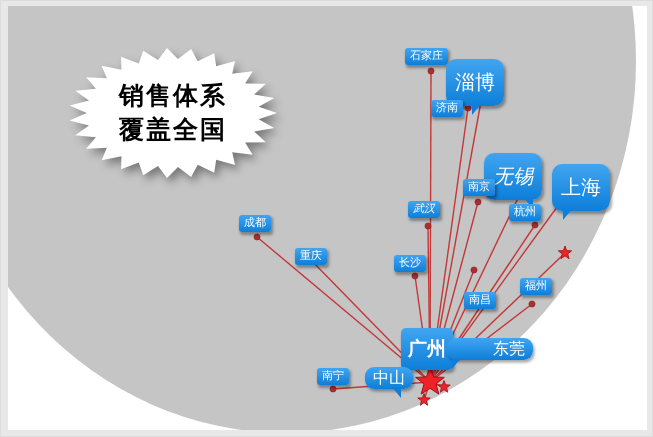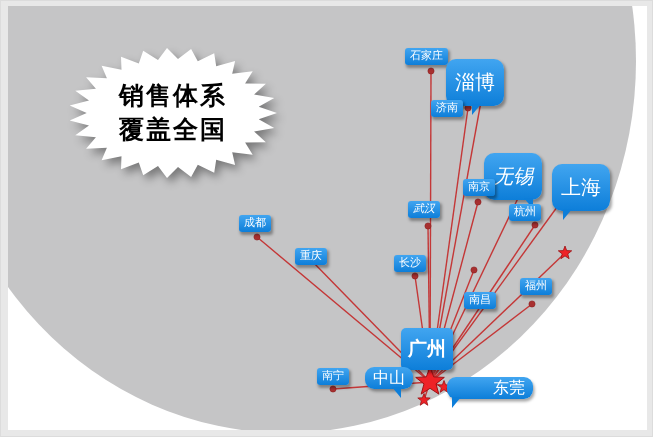--- a/index.html
+++ b/index.html
@@ -122,16 +122,16 @@
       <div class="city lbl-small" style="left: 462px; top: 178px;"><span>南京</span></div>
       <div class="city lbl-small" style="left: 407px; top: 200px; font-style: italic;"><span>武汉</span></div>
       <div class="city lbl-small" style="left: 508px; top: 203px;"><span>杭州</span></div>
       <div class="city lbl-small" style="left: 238px; top: 214px;"><span>成都</span></div>
       <div class="city lbl-small" style="left: 294px; top: 239px; margin-top: 8px;"><span>重庆</span></div>
       <div class="city lbl-small" style="left: 463px; top: 247px; margin-top: 44px;"><span>南昌</span></div>
       <div class="city lbl-small" style="left: 393px; top: 254px; text-align: right;"><span>长沙</span></div>
       <div class="city lbl-small" style="left: 519px; top: 277px;"><span>福州</span></div>
       <div class="city lbl-hub" style="left: 400px; top: 327px;"><span>广州</span></div>
       <div class="city lbl-mid" style="left: 364px; top: 366px; text-align: center;"><span>中山</span><i class="tail br" style="right: 12px;"></i></div>
-      <div class="city lbl-mid" style="left: 446px; top: 376px; padding-left: 46px;"><span>东莞</span><i class="tail bl" style="left: 5px;"></i></div>
+      <div class="city lbl-mid" style="left: 446px; top: 337px; padding-left: 46px;"><span>东莞</span><i class="tail bl" style="left: 5px;"></i></div>
       <div class="city lbl-small" style="left: 316px; top: 367px;"><span>南宁</span></div>
     </div>
 </div>
 
 </body></html>

